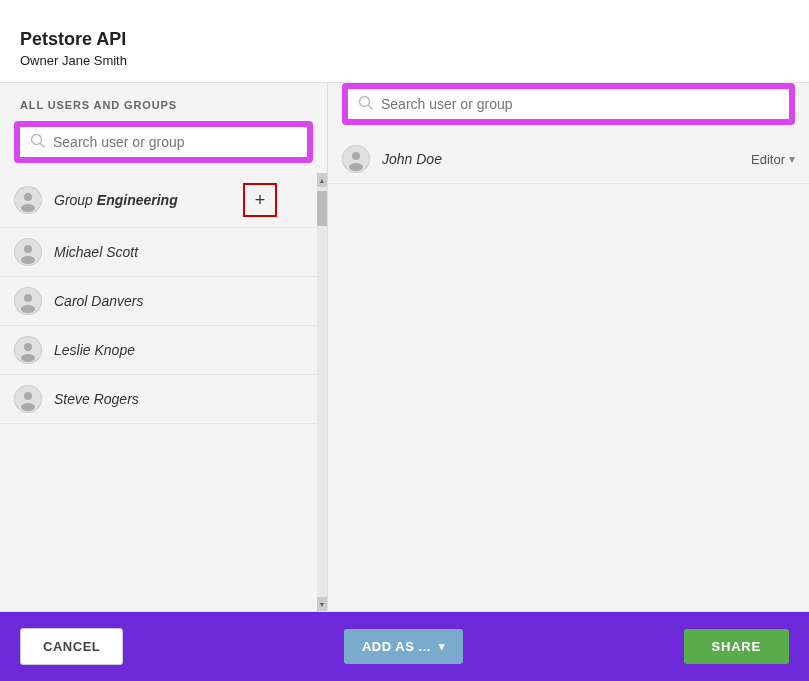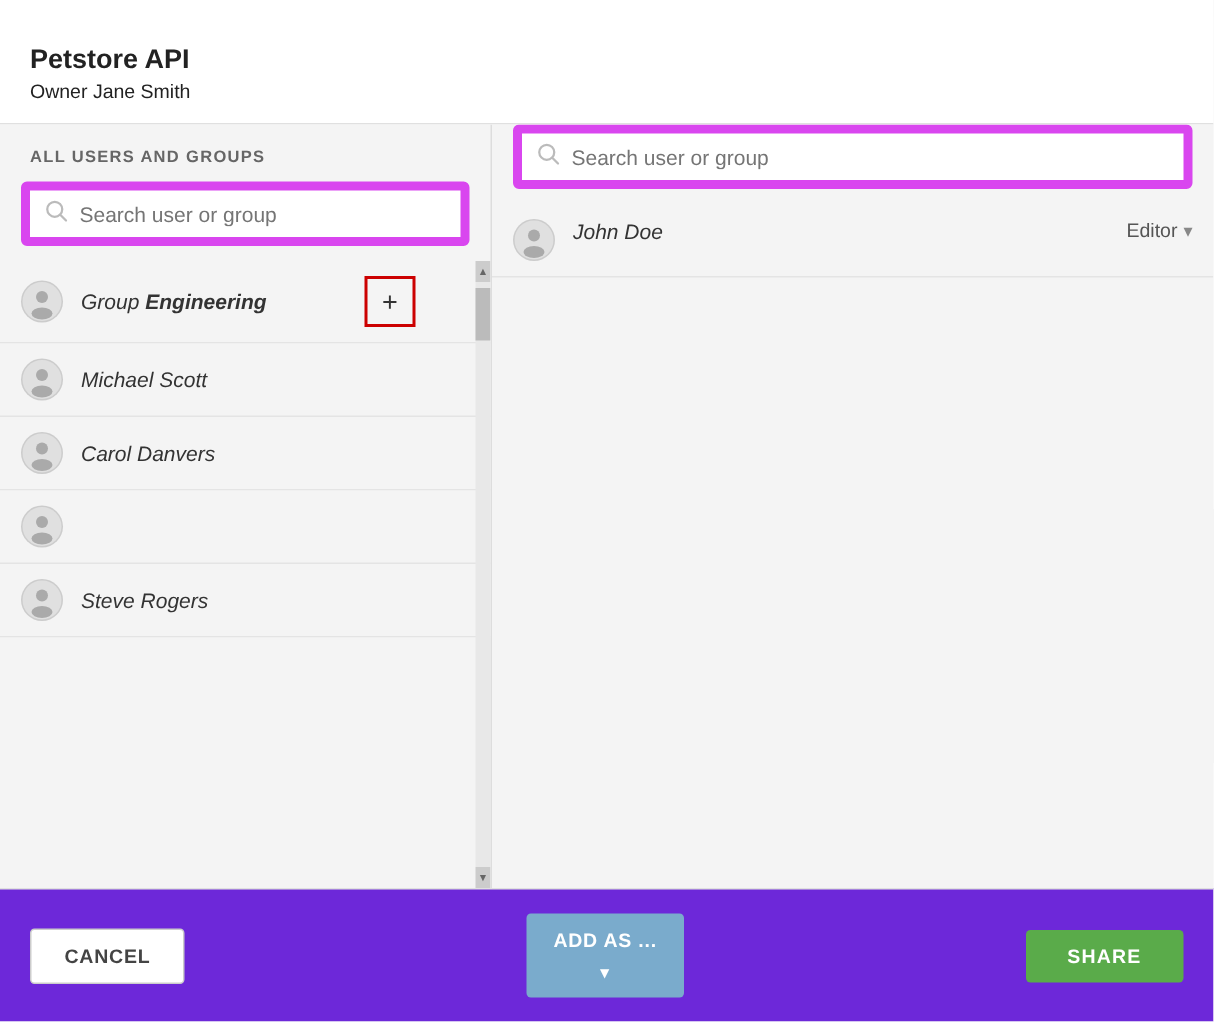--- a/index.html
+++ b/index.html
@@ -151,21 +151,21 @@
       font-size: 18px;
       color: #333;
       font-weight: 300;
       line-height: 1;
       flex-shrink: 0;
     }
 
     
     .collaborator-item {
       display: flex;
-      align-items: flex-start;
+      align-items: center;
       padding: 10px 14px;
       border-bottom: 1px solid #e4e4e4;
       background: #f4f4f4;
     }
 
     .role-select {
       display: flex;
       align-items: center;
       font-size: 13px;
       color: #555;
@@ -201,21 +201,20 @@
       border-radius: 3px;
       padding: 10px 18px;
       font-size: 13px;
       font-weight: 600;
       color: #fff;
       cursor: pointer;
       display: flex;
       align-items: center;
       gap: 8px;
       letter-spacing: 0.04em;
-      flex-direction: column;
     }
     .btn-add .chevron {
       font-size: 11px;
     }
 
     .btn-share {
       background: #5aab4a;
       border: none;
       border-radius: 3px;
       padding: 10px 28px;
@@ -302,20 +301,21 @@
         </div>
 
         <div class="list-item">
           <div class="user-avatar">
             <svg class="person-icon" viewBox="0 0 28 28" fill="none">
               <circle cx="14" cy="14" r="13" fill="#e0e0e0"></circle>
               <circle cx="14" cy="11" r="4" fill="#aaa"></circle>
               <ellipse cx="14" cy="22" rx="7" ry="4" fill="#aaa"></ellipse>
             </svg>
           </div>
+          <span class="user-name">Leslie Knope</span>
         </div>
 
         <div class="list-item">
           <div class="user-avatar">
             <svg class="person-icon" viewBox="0 0 28 28" fill="none">
               <circle cx="14" cy="14" r="13" fill="#e0e0e0"></circle>
               <circle cx="14" cy="11" r="4" fill="#aaa"></circle>
               <ellipse cx="14" cy="22" rx="7" ry="4" fill="#aaa"></ellipse>
             </svg>
           </div>

